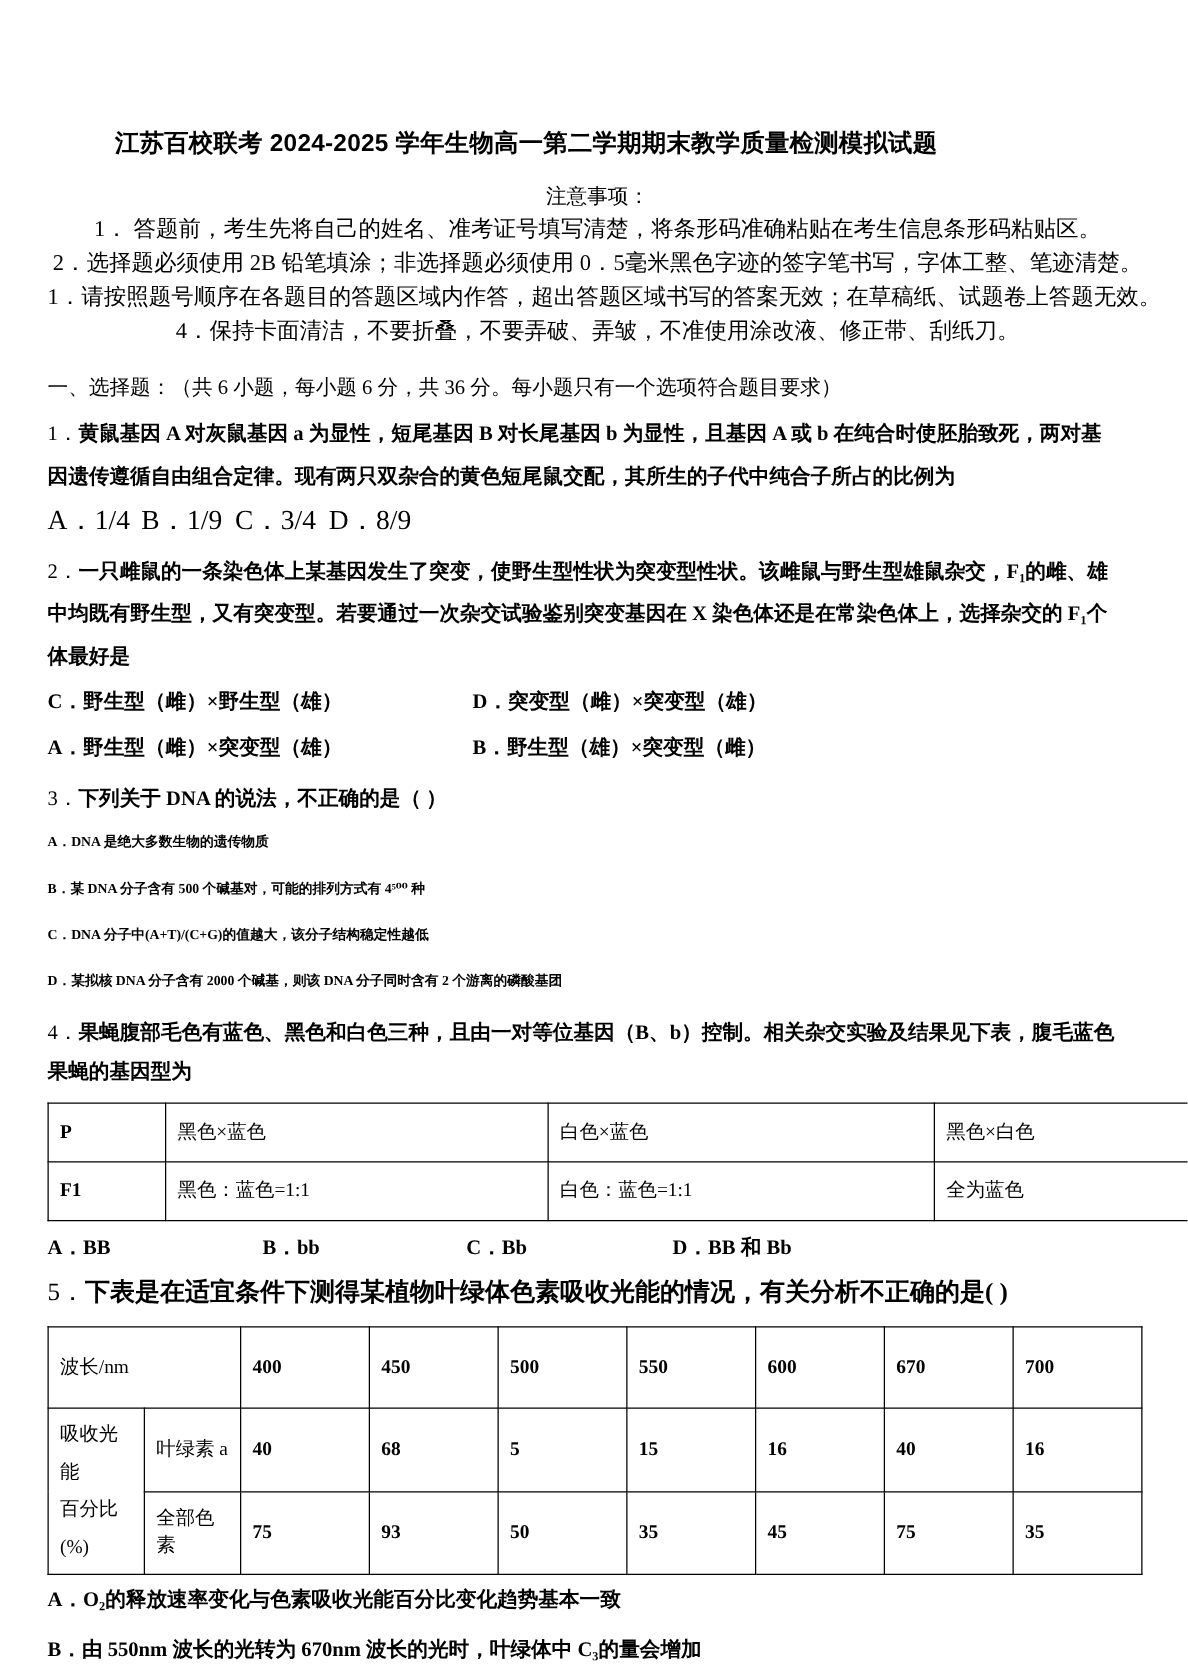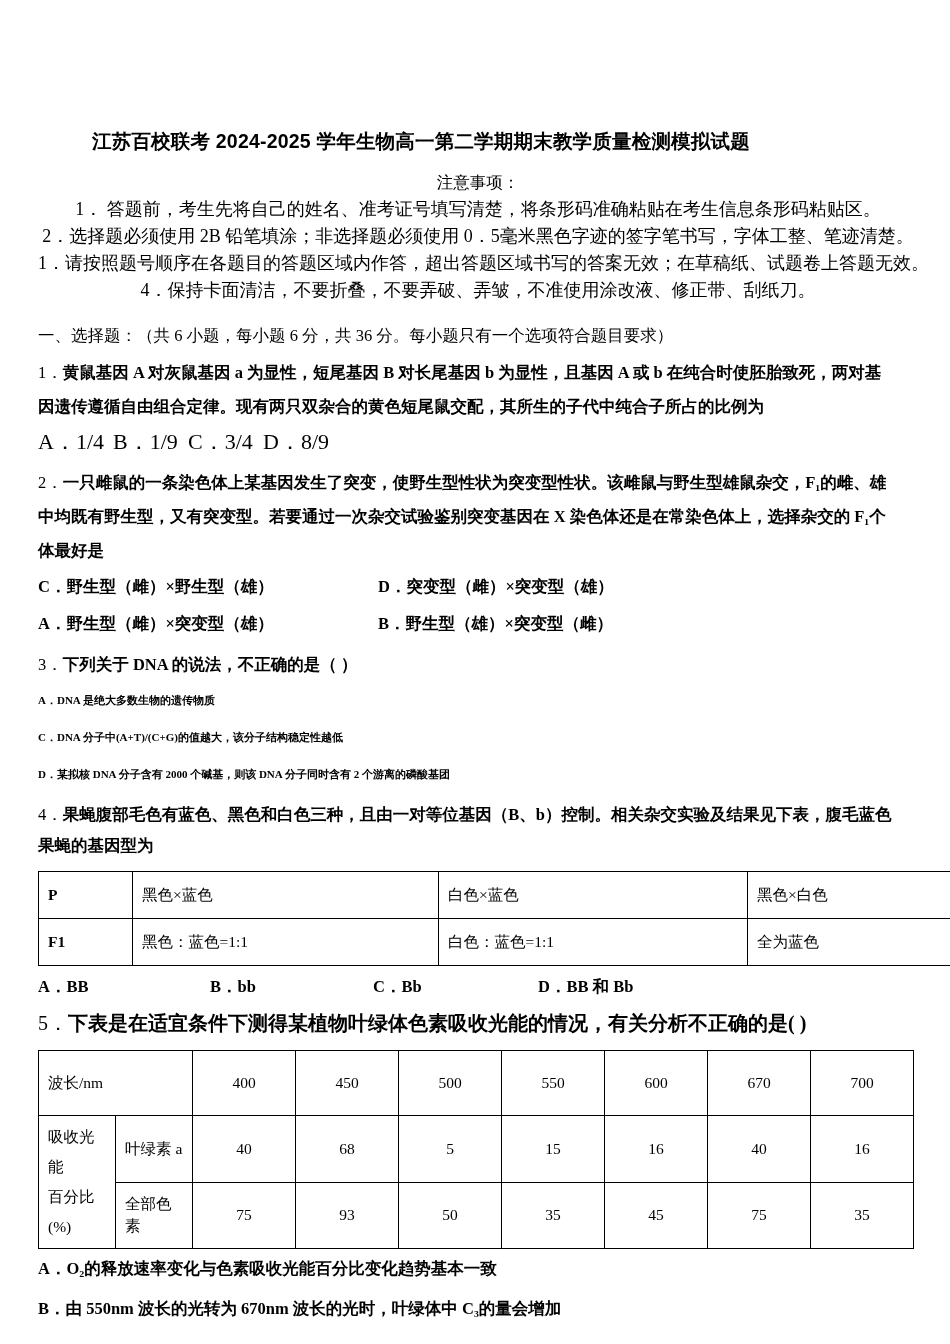--- a/index.html
+++ b/index.html
@@ -32,21 +32,20 @@
   
   .doc-title {
     font-family: "Liberation Sans", "DejaVu Sans", sans-serif;
     font-weight: bold;
     font-size: 19.5px;
     line-height: 30px;
     text-align: left;
     padding-left: 54px;
     letter-spacing: 0.2px;
     white-space: nowrap;
-    margin-top: 26px;
   }
 
   
   .notice {
     margin-top: 14px;
     text-align: center;
   }
   .notice-head {
     font-size: 16.5px;
     line-height: 26px;
@@ -122,21 +121,21 @@
   }
   .t1 td.c-p   { width: 75px; font-weight: bold; }
   .t1 td.c-a   { width: 287px; }
   .t1 td.c-b   { width: 290px; }
   .t1 td.c-c   { width: 203px; }
 
   .t2 td { text-align: left; }
   .t2 td.h1 { width: 135px; }
   .t2 td.h2 { width: 127px; }
   .t2 td.v  { width: 84px; font-weight: bold; }
-  .t2 td.num { font-weight: normal; text-align: center; }
+  .t2 td.num { font-weight: bold; }
   .t2 td.tall { height: 52px; }
   .t2 .stack-line { display: block; line-height: 30px; }
 
   .opt-after-table {
     font-size: 16.5px;
     line-height: 38px;
     font-weight: bold;
     white-space: nowrap;
     margin-top: 2px;
   }
@@ -182,20 +181,21 @@
       </div>
       <div class="two-col">
         <span class="c1">A．野生型（雌）×突变型（雄）</span><span class="c2">B．野生型（雄）×突变型（雌）</span>
       </div>
     </div>
 
     <div class="q">
       <p><span class="q-label">3．</span><b>下列关于 DNA 的说法，不正确的是（  ）</b></p>
       <div class="opt-list">
         <div class="opt-item">A．DNA 是绝大多数生物的遗传物质</div>
+        <div class="opt-item">B．某 DNA 分子含有 500 个碱基对，可能的排列方式有 4⁵⁰⁰ 种</div>
         <div class="opt-item">C．DNA 分子中(A+T)/(C+G)的值越大，该分子结构稳定性越低</div>
         <div class="opt-item">D．某拟核 DNA 分子含有 2000 个碱基，则该 DNA 分子同时含有 2 个游离的磷酸基团</div>
       </div>
     </div>
 
     <div class="q q-tight">
       <p><span class="q-label">4．</span><b>果蝇腹部毛色有蓝色、黑色和白色三种，且由一对等位基因（B、b）控制。相关杂交实验及结果见下表，腹毛蓝色</b></p>
       <p><b>果蝇的基因型为</b></p>
     </div>
 

